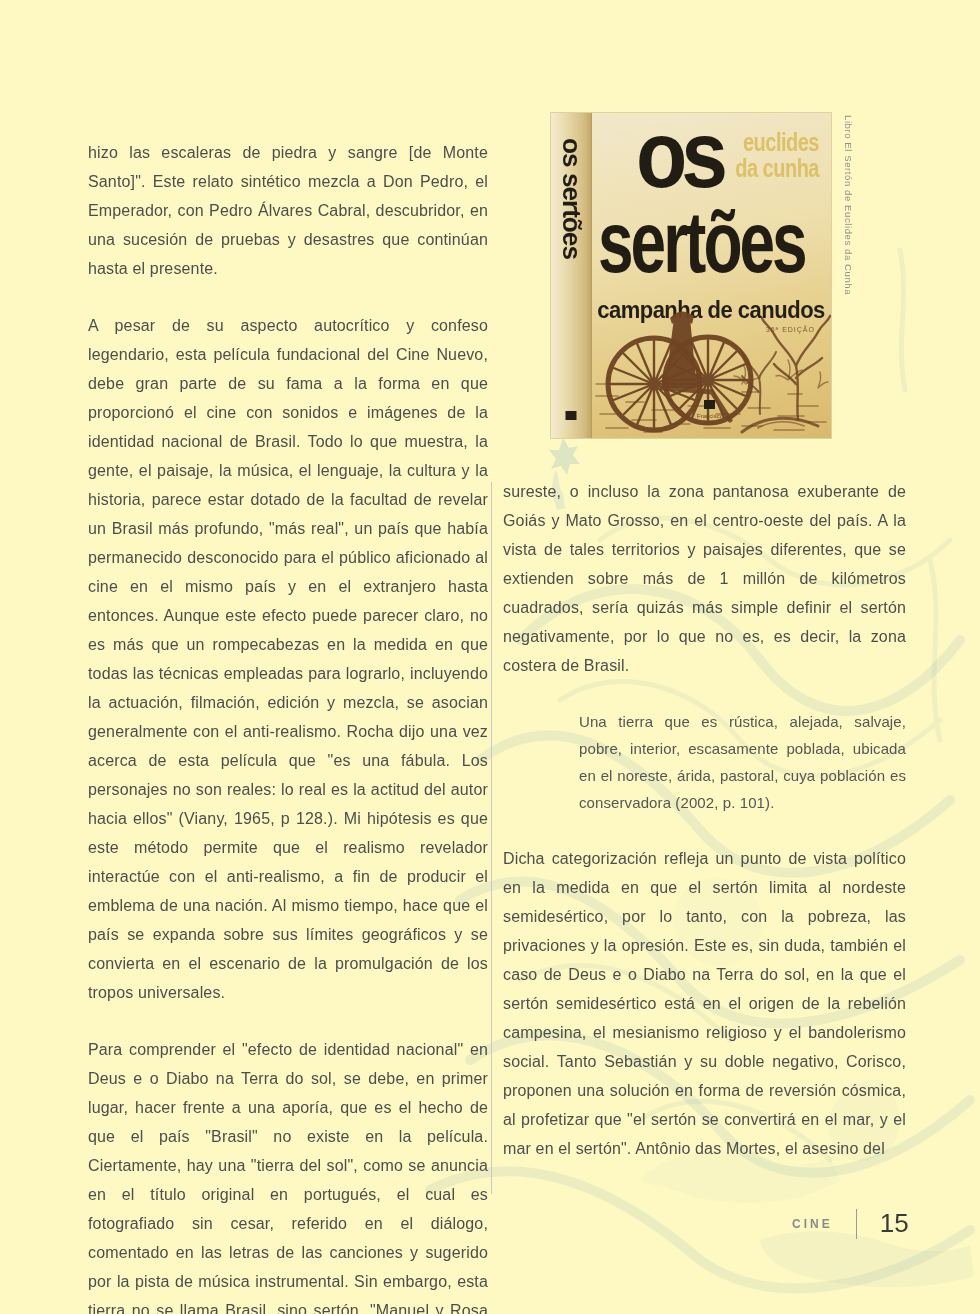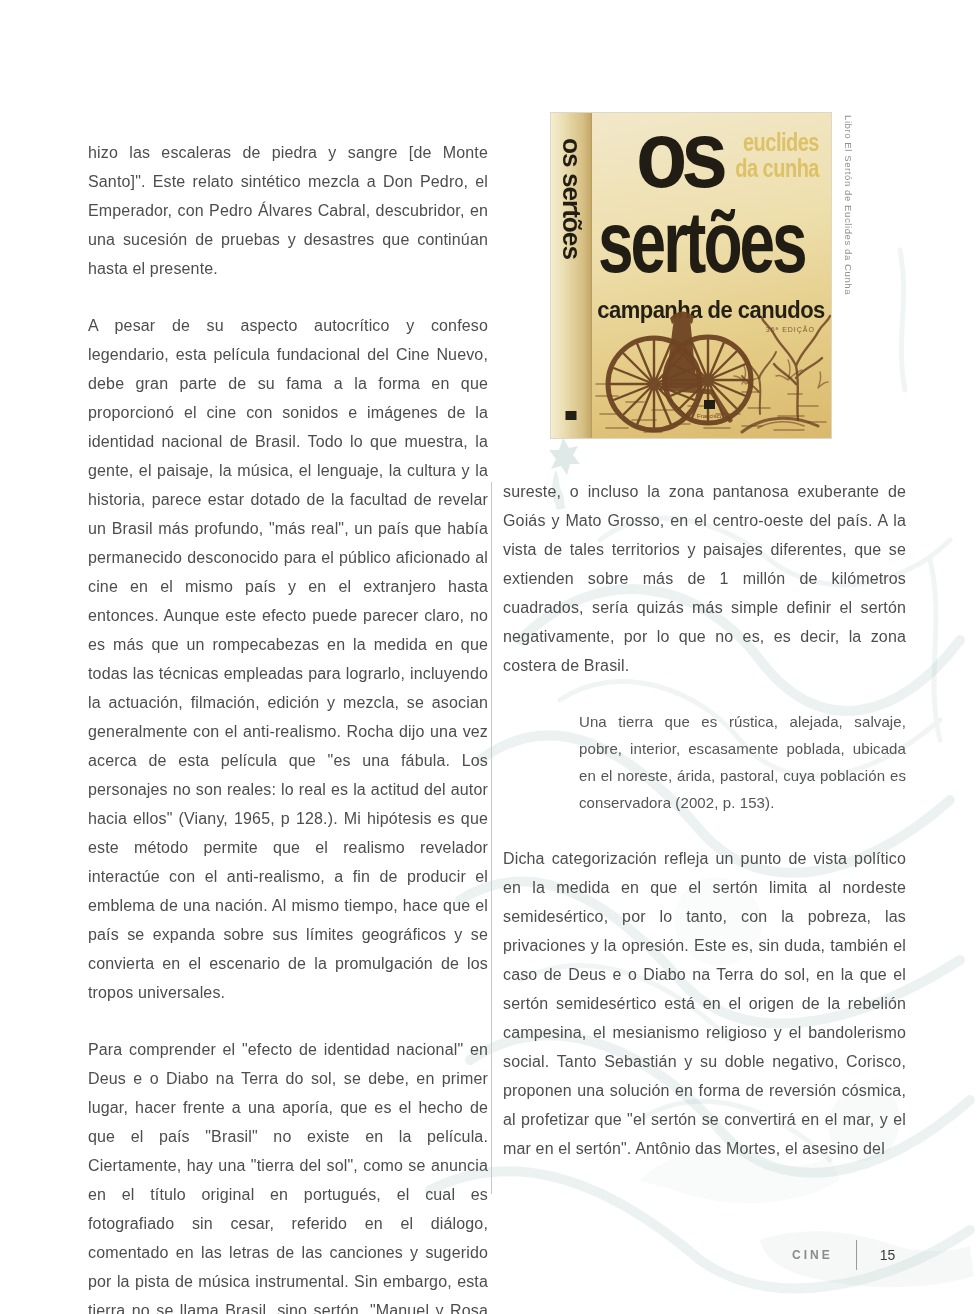--- a/index.html
+++ b/index.html
@@ -1,20 +1,20 @@
 <!DOCTYPE html>
 <html><head>
 <meta charset="utf-8">
 <style>
   html,body{margin:0;padding:0;background:#e9e9e9;}
   .page{
     position:relative;
     width:980px;height:1314px;
     margin:0 auto;
-    background:#ffffff;
+    background:#fef9c3;
     overflow:hidden;
     font-family:"Liberation Sans","DejaVu Sans",sans-serif;
   }
   
   .watermark{position:absolute;left:0;top:0;width:980px;height:1314px;pointer-events:none;}
   
   .col{position:absolute;color:#4d4d4d;}
   .col-left{left:88px;top:138px;width:400px;}
   .col-right{left:503px;top:477px;width:403px;}
   p.body-p{
@@ -88,28 +88,28 @@
   }
   .cannon-art{position:absolute;left:0;bottom:0;}
   .caption-vertical{
     position:absolute;left:292px;top:2px;
     writing-mode:vertical-rl;
     font-size:9.5px;letter-spacing:.6px;color:#8f8f8f;
     white-space:nowrap;
   }
   
   .footer{
-    position:absolute;top:1240px;left:792px;
+    position:absolute;top:1208px;left:792px;
     display:flex;align-items:center;gap:23px;
   }
   .footer-section{
     font-size:12px;letter-spacing:3px;color:#8a8a8a;font-weight:bold;
   }
   .footer-bar{width:1px;height:30px;background:#9a9a9a;}
-  .footer-page{font-size:14px;color:#3a3a3a;}
+  .footer-page{font-size:26px;color:#3a3a3a;}
 </style>
 </head>
 <body>
 
 <div class="page">
 
   <svg class="watermark" viewBox="0 0 980 1314" xmlns="http://www.w3.org/2000/svg">
     <g stroke="#8fb3b2" fill="none" stroke-linecap="round">
 
       <g opacity="0.38" stroke="none" fill="#a9c6c5">
@@ -220,21 +220,21 @@
             </g>
           </g>
         </svg>
       </div>
     </div>
     <div class="caption-vertical">Libro El Sertón de Euclides da Cunha</div>
   </div>
 
   <div class="col col-right">
       <p class="body-p"><span>sureste, o incluso la zona pantanosa exuberante de Goiás y Mato Grosso, en el centro-oeste del país. A la vista de tales territorios y paisajes diferentes, que se extienden sobre más de 1 millón de kilómetros cuadrados, sería quizás más simple definir el sertón negativamente, por lo que no es, es decir, la zona costera de Brasil.</span></p>
-      <p class="quote"><span>Una tierra que es rústica, alejada, salvaje, pobre, interior, escasamente poblada, ubicada en el noreste, árida, pastoral, cuya población es conservadora (2002, p. 153).</span></p>
+      <p class="quote"><span>Una tierra que es rústica, alejada, salvaje, pobre, interior, escasamente poblada, ubicada en el noreste, árida, pastoral, cuya población es conservadora (2002, p. 101).</span></p>
       <p class="body-p"><span>Dicha categorización refleja un punto de vista político en la medida en que el sertón limita al nordeste semidesértico, por lo tanto, con la pobreza, las privaciones y la opresión. Este es, sin duda, también el caso de </span><span class="it">Deus e o Diabo na Terra do sol</span><span>, en la que el sertón semidesértico está en el origen de la rebelión campesina, el mesianismo religioso y el bandolerismo social. Tanto Sebastián y su doble negativo, Corisco, proponen una solución en forma de reversión cósmica, al profetizar que "el sertón se convertirá en el mar, y el mar en el sertón". Antônio das Mortes, el asesino del </span></p>
     </div>
 
   <div class="footer">
     <span class="footer-section">CINE</span>
     <span class="footer-bar"></span>
     <span class="footer-page">15</span>
   </div>
 
 </div>

